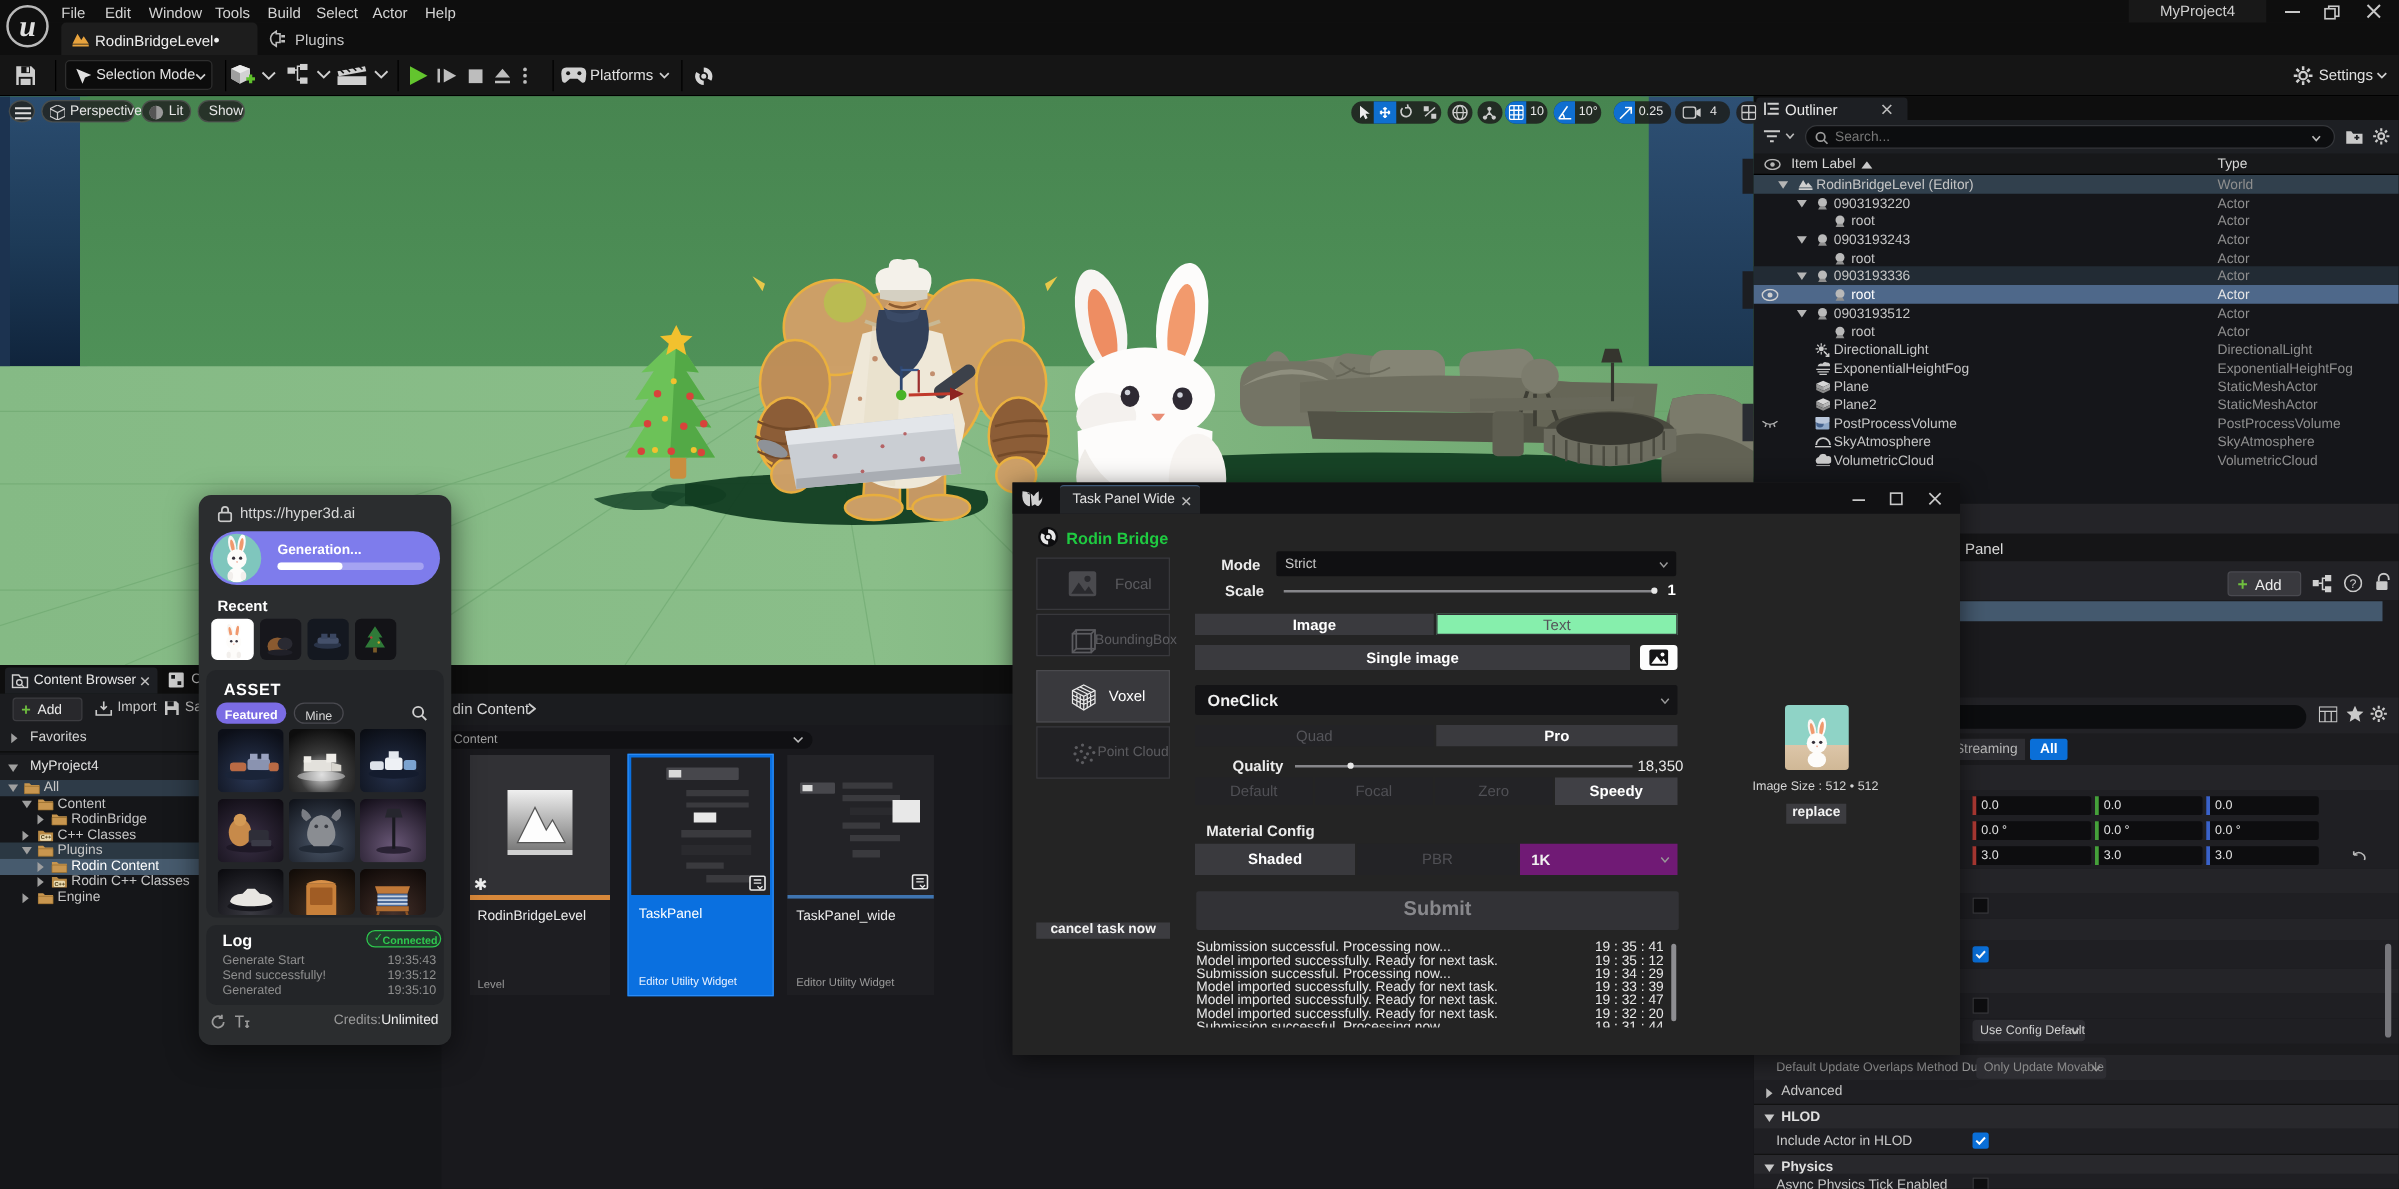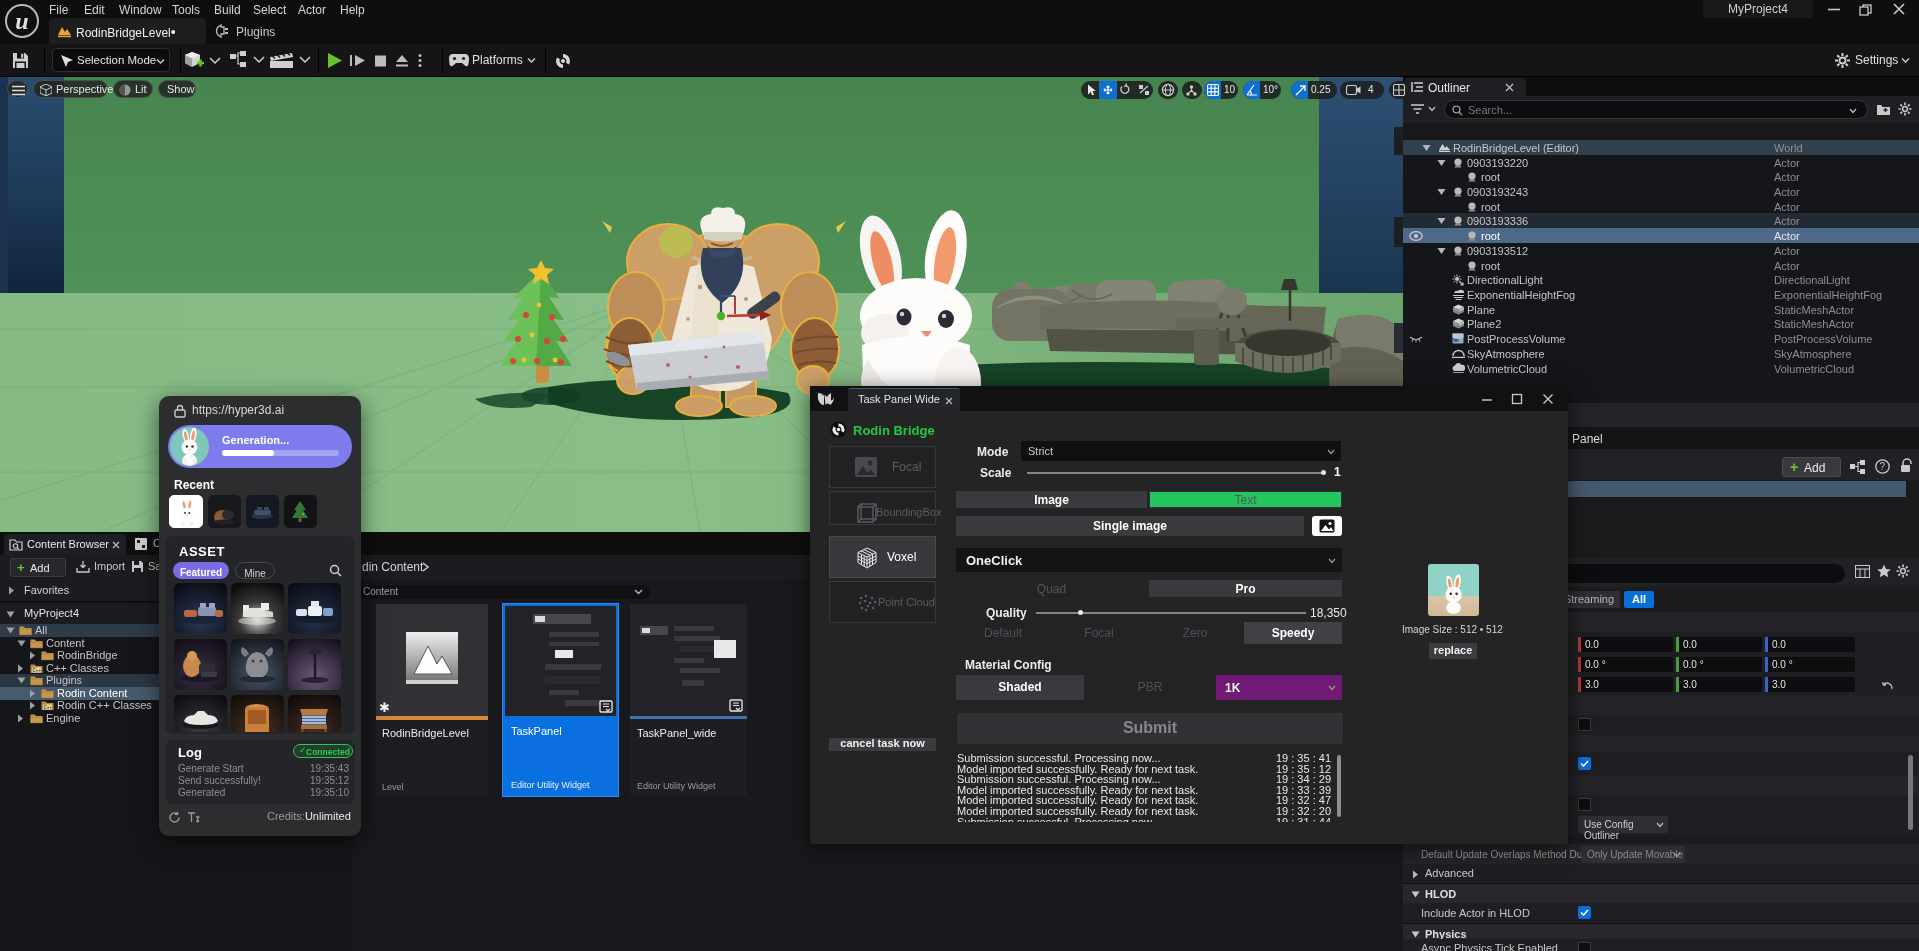--- a/index.html
+++ b/index.html
@@ -499,20 +499,31 @@
           <path d="M1 3 h4 l1.5 2 h7.5 v8 h-13 z" fill="#c9c9c9"></path>
           <path d="M7.5 8 h4 m-2 -2 v4" stroke="#1d1f23" stroke-width="1.4"></path>
         </svg>
       <svg class="abs" style="left:495px; top:6px;" width="14" height="14" viewBox="0 0 14 14">
           <circle cx="7" cy="7" r="2.4" fill="none" stroke="#c9c9c9" stroke-width="1.5"></circle>
           <g stroke="#c9c9c9" stroke-width="1.7">
             <path d="M7 0.5 v2.4 M7 11.1 v2.4 M0.5 7 h2.4 M11.1 7 h2.4 M2.4 2.4 l1.7 1.7 M9.9 9.9 l1.7 1.7 M11.6 2.4 l-1.7 1.7 M4.1 9.9 l-1.7 1.7"></path>
           </g>
         </svg>
     </div>
+    <div class="abs" style="left:0; top:46px; width:516px; height:17px; background:#17181a; border-bottom:1px solid #000;">
+      <svg class="abs" style="left:8px; top:4px;" width="14" height="9" viewBox="0 0 14 9">
+          <ellipse cx="7" cy="4.5" rx="6" ry="4" fill="none" stroke="#b5b5b5" stroke-width="1.2"></ellipse>
+          <circle cx="7" cy="4.5" r="1.8" fill="#b5b5b5"></circle>
+        </svg>
+      <span class="abs" style="left:30px; top:2px; font-size:11px; color:#d8d8d8;">Item Label</span>
+      <svg class="abs" style="left:86px; top:6px;" width="9" height="6" viewBox="0 0 9 6">
+          <path d="M4.5 0 L9 6 L0 6 Z" fill="#c9c9c9"></path>
+        </svg>
+      <span class="abs" style="left:371px; top:2px; font-size:11px; color:#d8d8d8;">Type</span>
+    </div>
     <div class="abs" id="otree" style="left:0; top:63px; width:516px; height:263px; background:#15161a; font-size:11px;">
       <div class="abs" style="left:0; top:0px; width:516px; height:15px; background:#31404d;"></div>
       <svg class="abs" style="left:19px; top:4px;" width="9" height="8" viewBox="0 0 9 8">
           <path d="M0.5 1 L8.5 1 L4.5 7 Z" fill="#b5b5b5"></path>
         </svg>
       <svg class="abs" style="left:35px; top:2px;" width="13" height="11" viewBox="0 0 13 11">
           <path d="M1 8 L4.5 2 L7 6 L8.5 4 L12 8 Z" fill="#cfcfcf"></path>
           <rect x="1" y="8.6" width="11" height="1.4" fill="#cfcfcf"></rect>
         </svg>
       <span class="abs" style="left:50px; top:2px; color:#c6c6c6;">RodinBridgeLevel (Editor)</span>
@@ -737,21 +748,21 @@
               <path d="M1 3.5 L3.5 6 L8 1" stroke="#fff" stroke-width="1.6" fill="none"></path>
             </svg>
           </div>
       </div>
       <div class="abs" style="left:0; top:372px; width:516px; height:20px; background:#242428;"></div>
       <div class="abs" style="left:0; top:392px; width:516px; height:20px; background:#1f1f23;">
           <div class="abs" style="left:175px; top:3px; width:13px; height:13px; background:#0e0e10; border:1px solid #3a3a3e;"></div>
         </div>
       <div class="abs" style="left:0; top:412px; width:516px; height:20px; background:#1f1f23;">
         <div class="abs" style="left:175px; top:1px; width:90px; height:17px; background:#2e2e33; border-radius:3px;">
-            <span class="abs" style="left:6px; top:3px; font-size:10px; color:#d0d0d0;">Use Config Outliner</span>
+            <span class="abs" style="left:6px; top:3px; font-size:10px; color:#d0d0d0;">Use Config Default</span>
             <svg class="abs" style="left:78px; top:6px;" width="8" height="6" viewBox="0 0 8 6">
               <path d="M1 1 L4 4.5 L7 1" stroke="#bbb" stroke-width="1.2" fill="none"></path>
             </svg>
           </div>
       </div>
       <div class="abs" style="left:0; top:441px; width:516px; height:20px; background:#242428;">
         <span class="abs" style="left:18px; top:5px; font-size:10px; color:#9a9a9a;">Default Update Overlaps Method During...</span>
         <div class="abs" style="left:178px; top:2px; width:104px; height:17px; background:#2e2e33; border-radius:3px;">
             <span class="abs" style="left:6px; top:3px; font-size:10px; color:#8a8a8a;">Only Update Movable</span>
             <svg class="abs" style="left:92px; top:6px;" width="8" height="6" viewBox="0 0 8 6">
@@ -1078,21 +1089,21 @@
           <path d="M1 1 L4 4.5 L7 1" stroke="#999" stroke-width="1.2" fill="none"></path>
         </svg>
     </div>
     <span class="abs" style="left:170px; top:80px; font-size:12px; font-weight:bold; color:#ececec;">Scale</span>
     <div class="abs" style="left:217px; top:86px; width:297px; height:1.6px; background:#86868a;"></div>
     <div class="abs" style="left:511px; top:83.5px; width:5px; height:5px; background:#e8e8e8; border-radius:50%;"></div>
     <span class="abs" style="left:524px; top:79px; font-size:12px; font-weight:bold; color:#fff;">1</span>
     <div class="abs" style="left:146px; top:105px; width:191px; height:17px; background:#3a3a3e;">
         <span style="position:absolute; width:100%; text-align:center; top:2px; font-size:12px; font-weight:bold; color:#fff;">Image</span>
       </div>
-    <div class="abs" style="left:339px; top:105px; width:193px; height:17px; background:#22c55e; border:1px solid #303034;">
+    <div class="abs" style="left:339px; top:105px; width:193px; height:17px; background:#86efac; border:1px solid #303034;">
         <span style="position:absolute; width:100%; text-align:center; top:1px; font-size:12px; color:#55555a;">Text</span>
       </div>
     <div class="abs" style="left:146px; top:130px; width:348px; height:20px; background:#3a3a3e;">
         <span style="position:absolute; width:100%; text-align:center; top:3px; font-size:12px; font-weight:bold; color:#fff;">Single image</span>
       </div>
     <div class="abs" style="left:502px; top:130px; width:30px; height:20px; background:#fdfdfd; border-radius:3px;">
       <svg class="abs" style="left:7px; top:3px;" width="16" height="14" viewBox="0 0 16 14">
           <rect x="0.5" y="0.5" width="15" height="13" rx="1.5" fill="#141416"></rect>
           <circle cx="11" cy="4.5" r="1.6" fill="#fdfdfd"></circle>
           <path d="M2 12 l4.5 -6 l3.5 4.5 l2 -2.5 l2.5 4 z" fill="#fdfdfd"></path>

